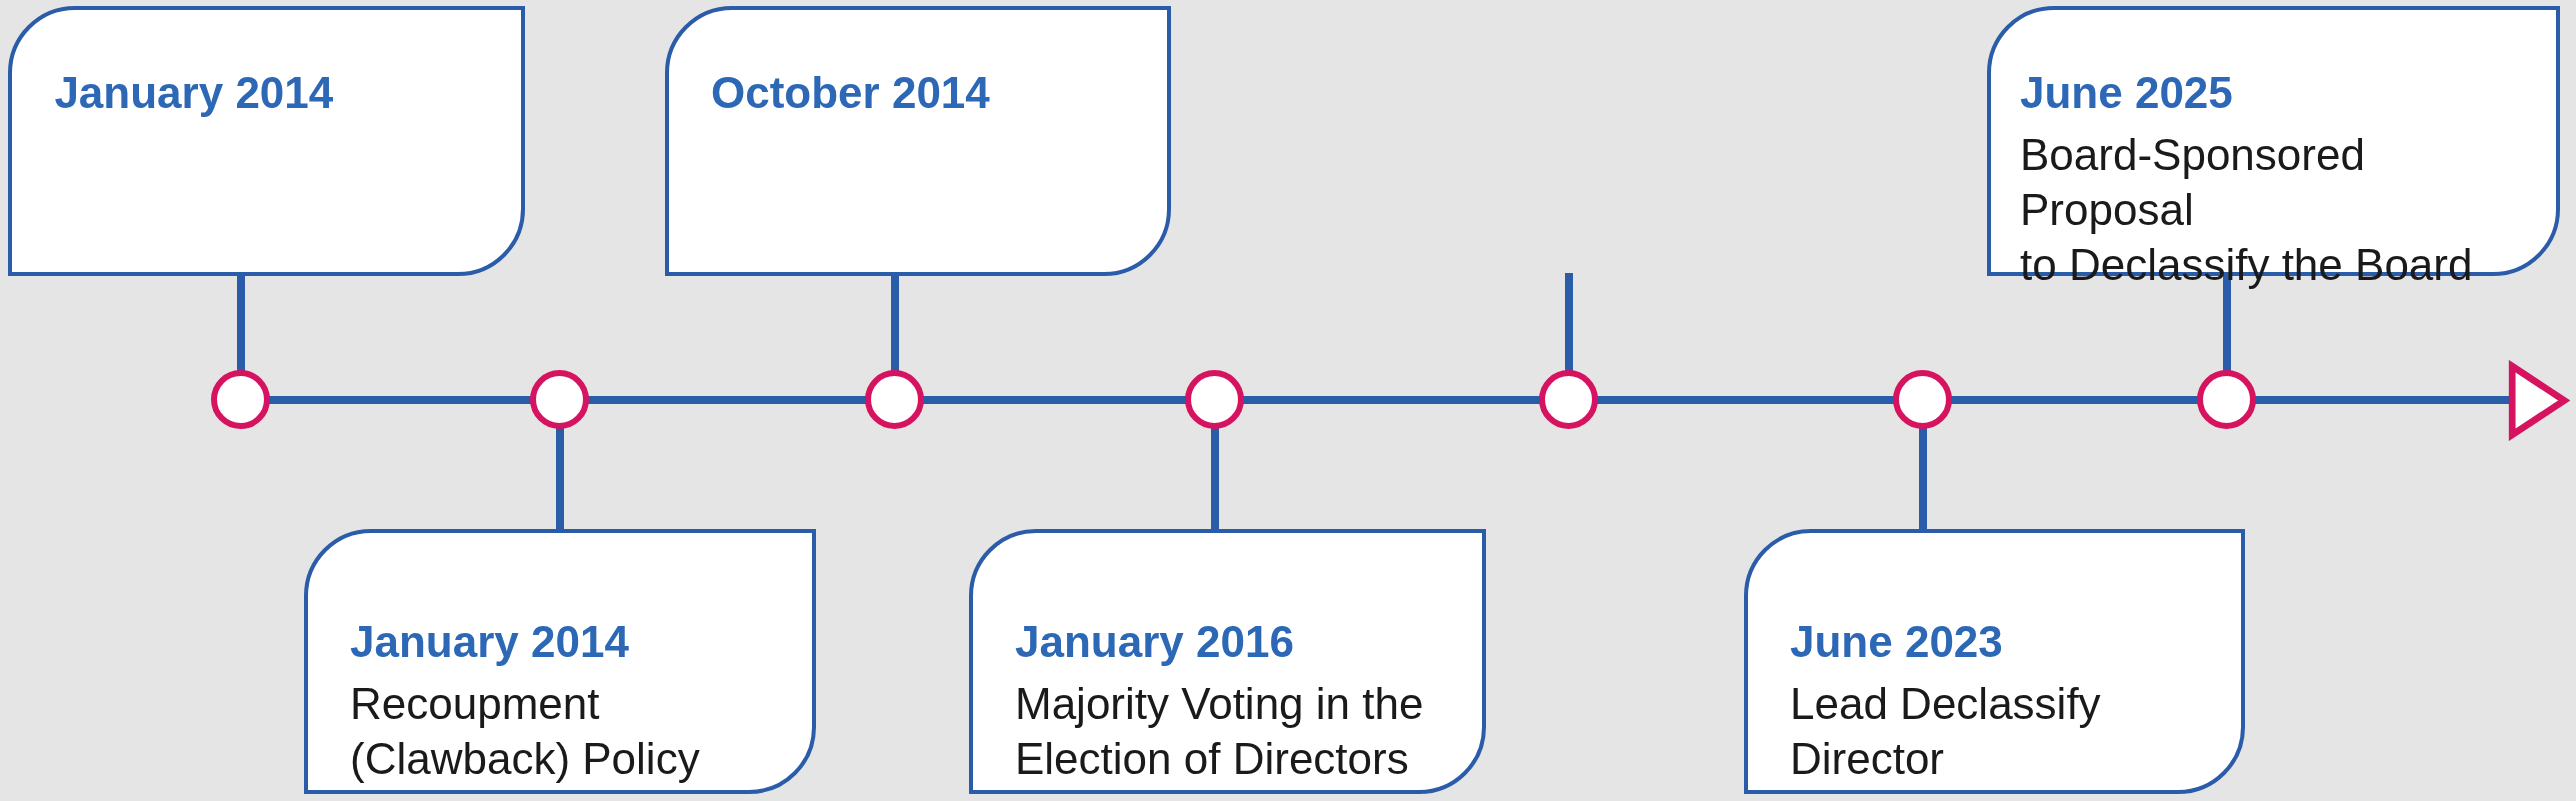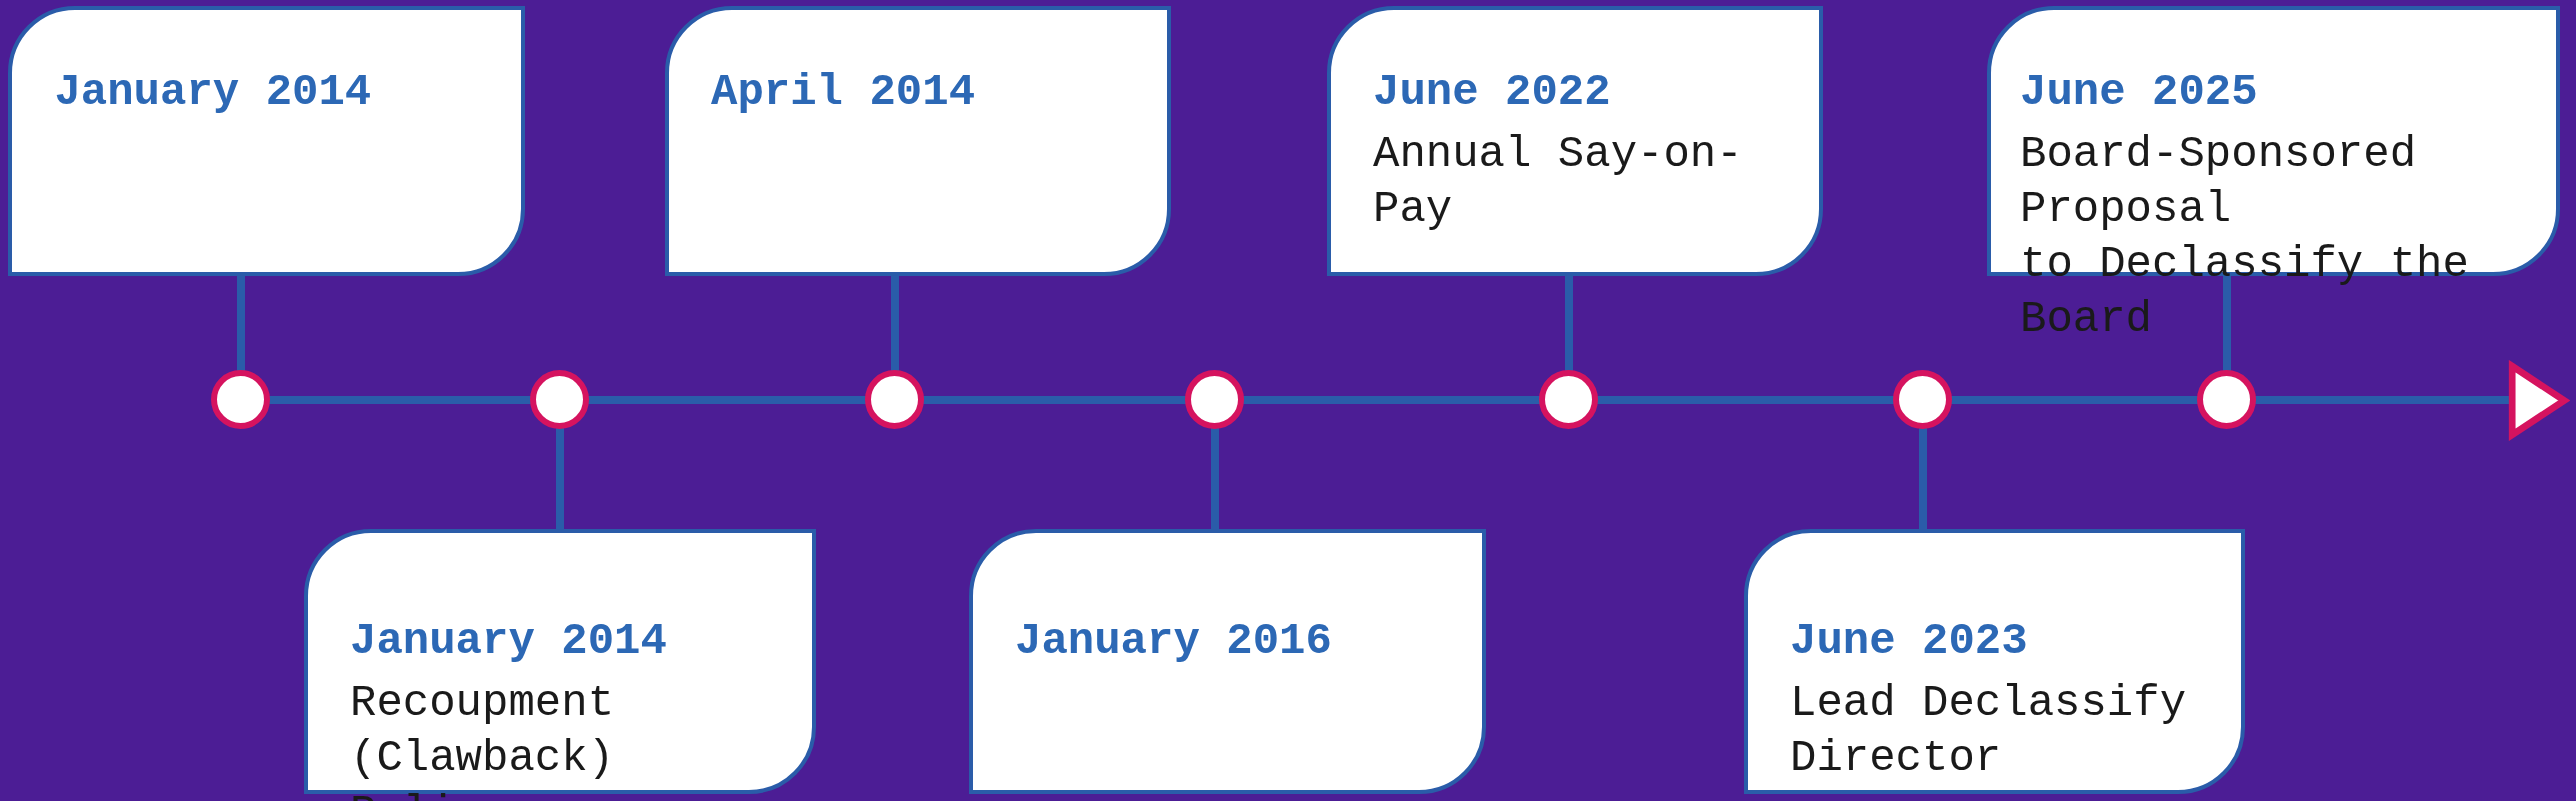--- a/index.html
+++ b/index.html
@@ -1,21 +1,21 @@
 <!DOCTYPE html>
 <html style="font-size:13.4px"><head>
 <meta charset="utf-8">
 <style>
   html, body { margin: 0; padding: 0; background: #ffffff; }
   .canvas {
     position: relative;
     width: 2576px;
     height: 801px;
-    background: #4c1d95;
-    font-family: Liberation Mono, monospace;
+    background: #e5e5e5;
+    font-family: Liberation Sans, sans-serif;
     overflow: hidden;
   }
 
   
   .axis {
     position: absolute;
     left: 241px; top: 396px;
     width: 2269px; height: 8.4px;
     background: #2a5ca9;
   }
@@ -108,31 +108,29 @@
     <span class="date">January 2014</span>
   </div>
 
   <div class="box below b2">
     <span class="date">January 2014</span>
     <span class="title">Recoupment
 (Clawback) Policy</span>
   </div>
 
   <div class="box b3">
-    <span class="date">April 2014</span>
+    <span class="date">October 2014</span>
   </div>
 
   <div class="box below b4">
     <span class="date">January 2016</span>
+    <span class="title">Majority Voting in the
+Election of Directors</span>
   </div>
 
-  <div class="box b5">
-    <span class="date">June 2022</span>
-    <span class="title">Annual Say-on-Pay</span>
-  </div>
 
   <div class="box below b6">
     <span class="date">June 2023</span>
     <span class="title">Lead Declassify
 Director</span>
   </div>
 
   <div class="box b7">
     <span class="date">June 2025</span>
     <span class="title">Board-Sponsored Proposal

